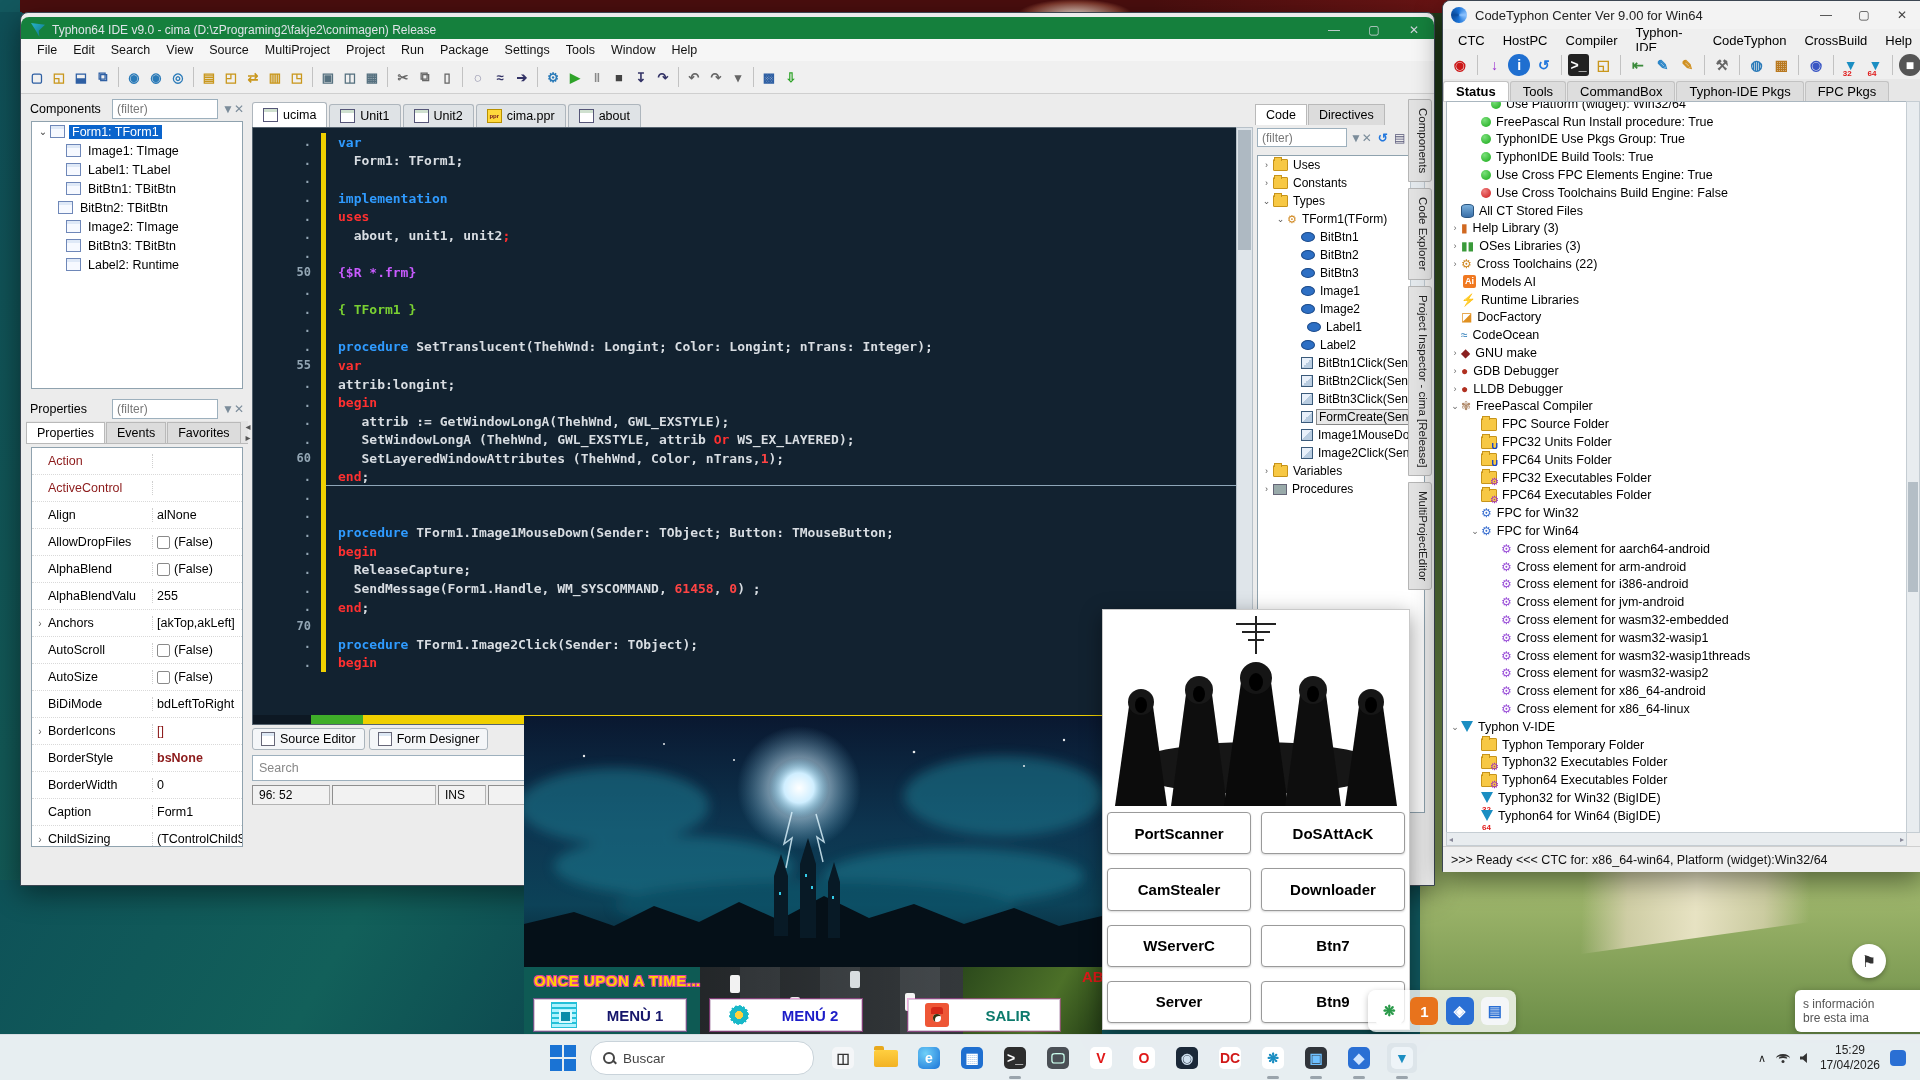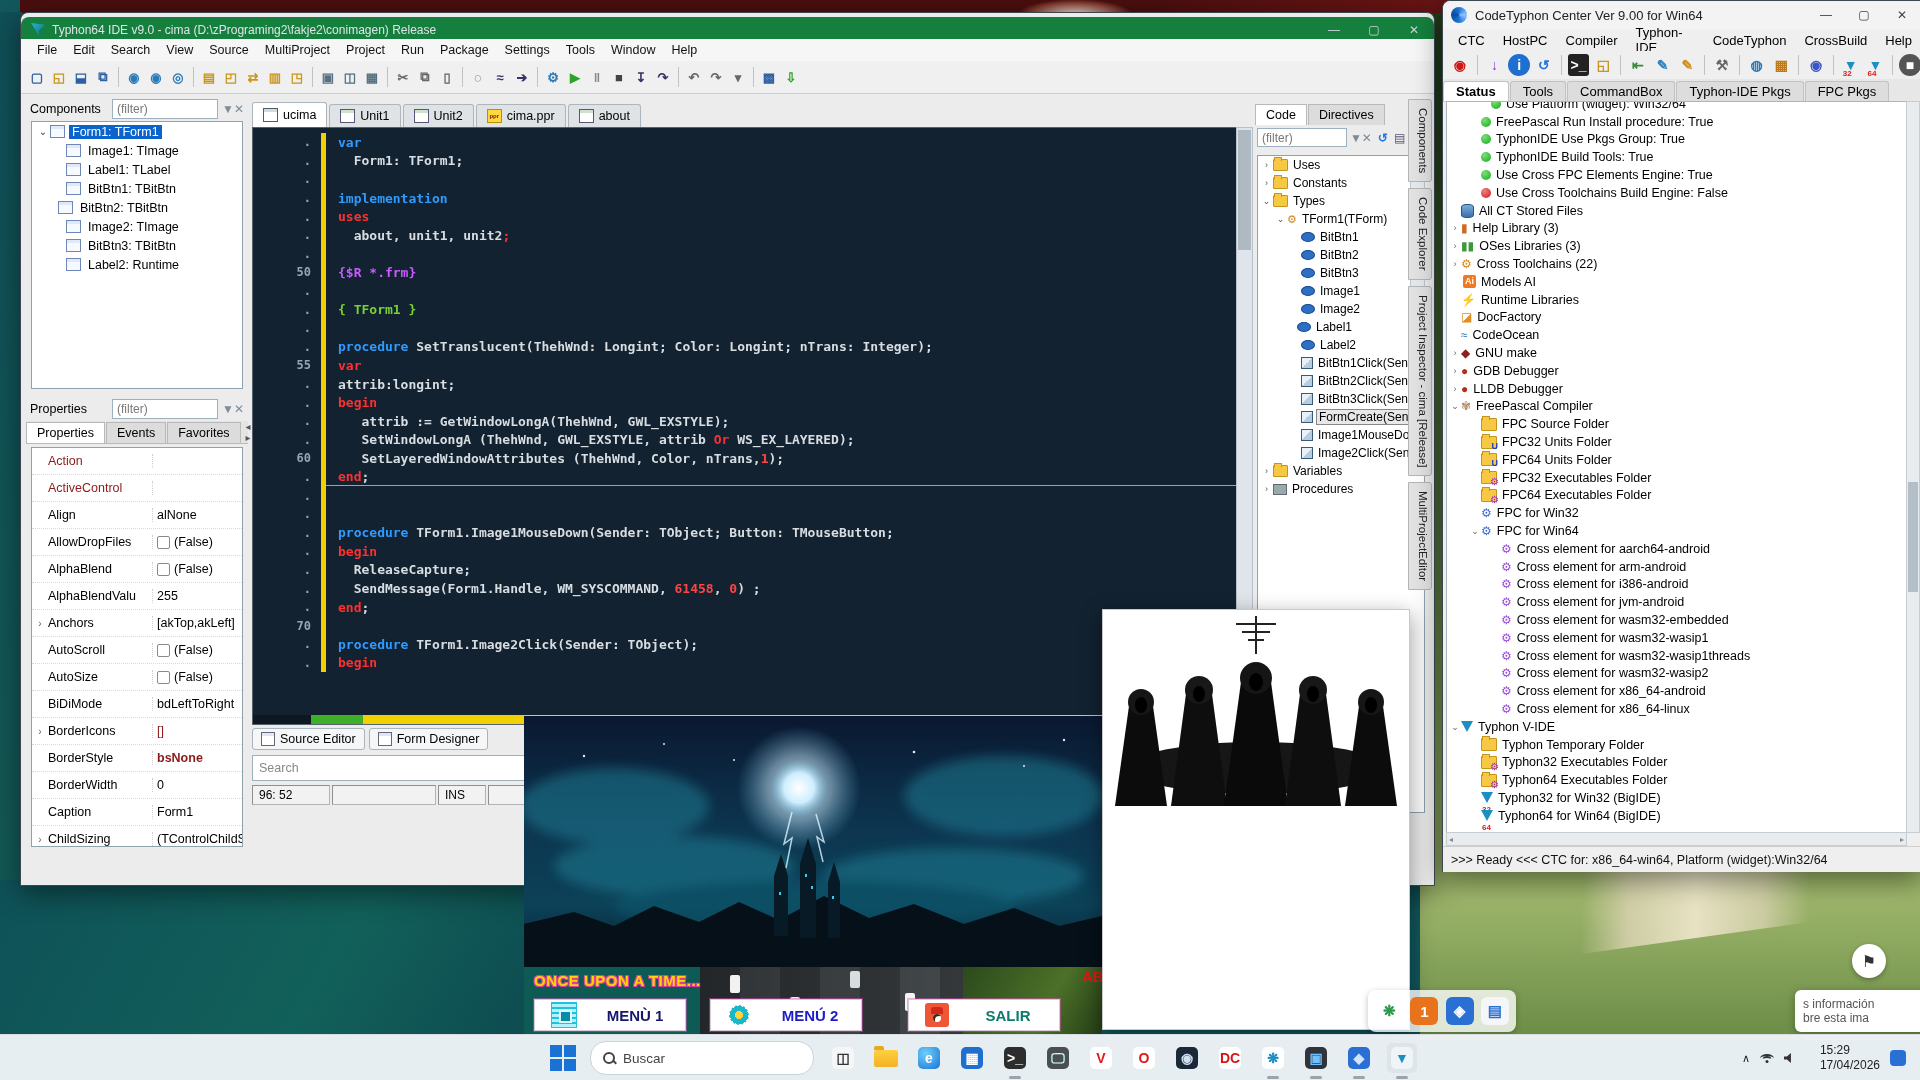--- a/index.html
+++ b/index.html
@@ -172,21 +172,21 @@
   .mag{width:8px;height:8px;border:2px solid #444;border-radius:50%;position:relative;}
   .mag::after{content:"";position:absolute;left:7px;top:7px;width:5px;height:2px;background:#444;transform:rotate(45deg);}
   #tb-icons{display:flex;gap:13px;margin-left:14px;align-items:center;}
   .tba{width:30px;height:30px;border-radius:5px;display:flex;align-items:center;justify-content:center;font-weight:bold;position:relative;font-size:14px;}
   .tba.run::after{content:"";position:absolute;left:9px;bottom:-6px;width:12px;height:3px;border-radius:2px;background:#9aa4ac;}
   .tba.active{background:#dde5ea;}
   .tba .mini{width:22px;height:22px;border-radius:5px;display:flex;align-items:center;justify-content:center;}
   .fold{width:24px;height:17px;background:linear-gradient(180deg,#ffcf40,#f2b224);border-radius:2px;position:relative;}
   .fold::before{content:"";position:absolute;left:0;top:-4px;width:10px;height:4px;background:#e8a81c;border-radius:2px 2px 0 0;}
   #tb-tray{margin-left:auto;display:flex;align-items:center;gap:10px;padding-right:14px;font-size:12px;color:#222;}
-  #tb-clock{text-align:left;line-height:1.25;margin-left:16px;}
+  #tb-clock{text-align:center;line-height:1.25;}
   .wifi{width:14px;height:10px;position:relative;}
   .wifi i{position:absolute;left:50%;bottom:0;transform:translateX(-50%);border:2px solid #333;border-bottom:none;border-left:none;border-right:none;border-radius:50% 50% 0 0;}
   .wifi i:nth-child(1){width:14px;height:7px;}
   .wifi i:nth-child(2){width:9px;height:5px;}
   .wifi i:nth-child(3){width:3px;height:3px;background:#333;border:none;border-radius:50%;}
   .spk{width:10px;height:10px;background:#333;clip-path:polygon(0 35%,30% 35%,70% 0,70% 100%,30% 65%,0 65%);}
   #tb-bell{width:16px;height:16px;border-radius:4px;background:#2a6fd4;}
 </style>
 </head>
 <body>
@@ -557,21 +557,21 @@
         <div class="cxrow" style="padding-left: 30px;">
           <span class="arr"></span>
           <span class="cxi field"></span>
           <span class="lbl">Image1</span>
         </div>
         <div class="cxrow" style="padding-left: 30px;">
           <span class="arr"></span>
           <span class="cxi field"></span>
           <span class="lbl">Image2</span>
         </div>
-        <div class="cxrow" style="padding-left: 26px;">
+        <div class="cxrow" style="padding-left: 36px;">
           <span class="arr"></span>
           <span class="cxi field"></span>
           <span class="lbl">Label1</span>
         </div>
         <div class="cxrow" style="padding-left: 30px;">
           <span class="arr"></span>
           <span class="cxi field"></span>
           <span class="lbl">Label2</span>
         </div>
         <div class="cxrow" style="padding-left: 30px;">
@@ -1030,20 +1030,30 @@
           <circle cx="0" cy="80" r="14" fill="#181818"></circle>
           <ellipse cx="0" cy="84" rx="6" ry="8" fill="#000"></ellipse>
         </g>
       <g transform="translate(268,0)">
           <polygon points="-26,196 26,196 12,96 0,86 -12,96" fill="#0c0c0c"></polygon>
           <circle cx="0" cy="92" r="13" fill="#161616"></circle>
           <ellipse cx="0" cy="95" rx="6" ry="8" fill="#000"></ellipse>
         </g>
     </g>
   </svg>
+  <div id="reaper-grid">
+      <div class="rbtn">PortScanner</div>
+      <div class="rbtn">DoSAttAcK</div>
+      <div class="rbtn">CamStealer</div>
+      <div class="rbtn">Downloader</div>
+      <div class="rbtn">WServerC</div>
+      <div class="rbtn">Btn7</div>
+      <div class="rbtn">Server</div>
+      <div class="rbtn">Btn9</div>
+    </div>
 </div>
 
 <div class="abs" id="widgetbar">
     <span class="wgi icon-tile" style="background: rgb(255, 255, 255); color: rgb(42, 154, 74);">❋</span>
     <span class="wgi icon-tile" style="background: rgb(232, 115, 28); color: rgb(255, 255, 255);">1</span>
     <span class="wgi icon-tile" style="background: rgb(42, 111, 212); color: rgb(255, 255, 255);">◈</span>
     <span class="wgi icon-tile" style="background: rgb(244, 246, 248); color: rgb(42, 111, 212);">▤</span>
   </div>
 <div class="abs" id="spotlight">⚑</div>
 <div class="abs" id="notif">

